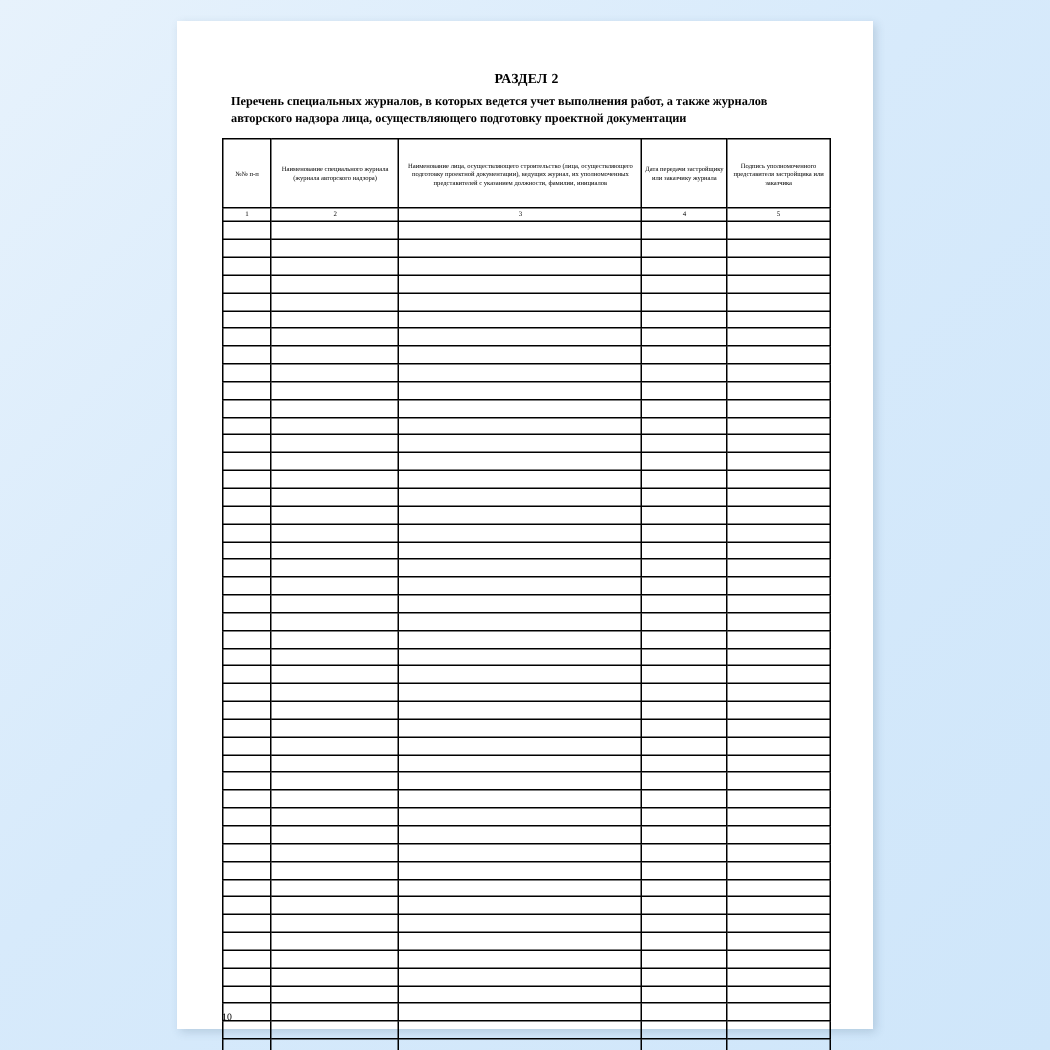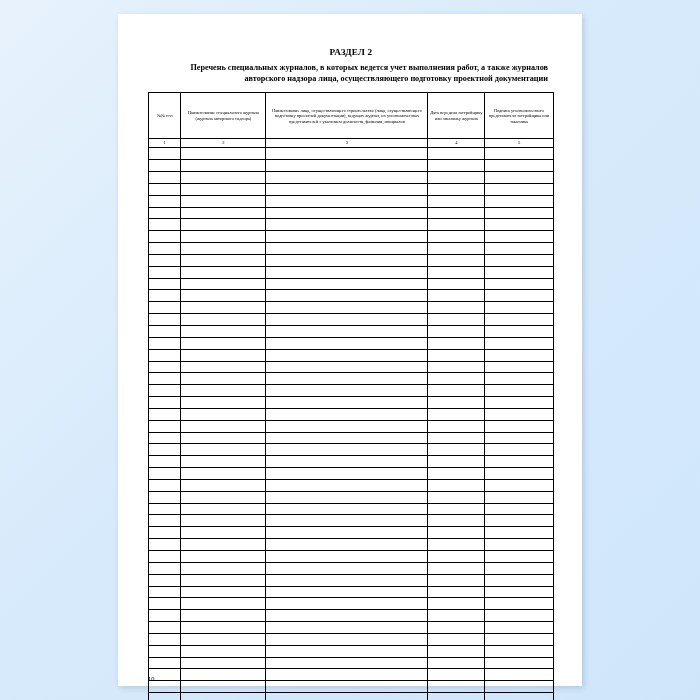--- a/index.html
+++ b/index.html
@@ -39,21 +39,21 @@
   .doc-title {
     text-align: center;
     font-size: 9.2px;
     font-weight: bold;
     letter-spacing: 0.2px;
     color: #000;
     line-height: 1.0;
     margin-bottom: 5px;
   }
   .doc-subtitle {
-    text-align: right;
+    text-align: left;
     font-size: 8.2px;
     font-weight: bold;
     color: #000;
     line-height: 1.35;
     margin-bottom: 8px;
     padding: 0 6px;
   }
   table.main {
     border-collapse: collapse;
     width: 100%;

